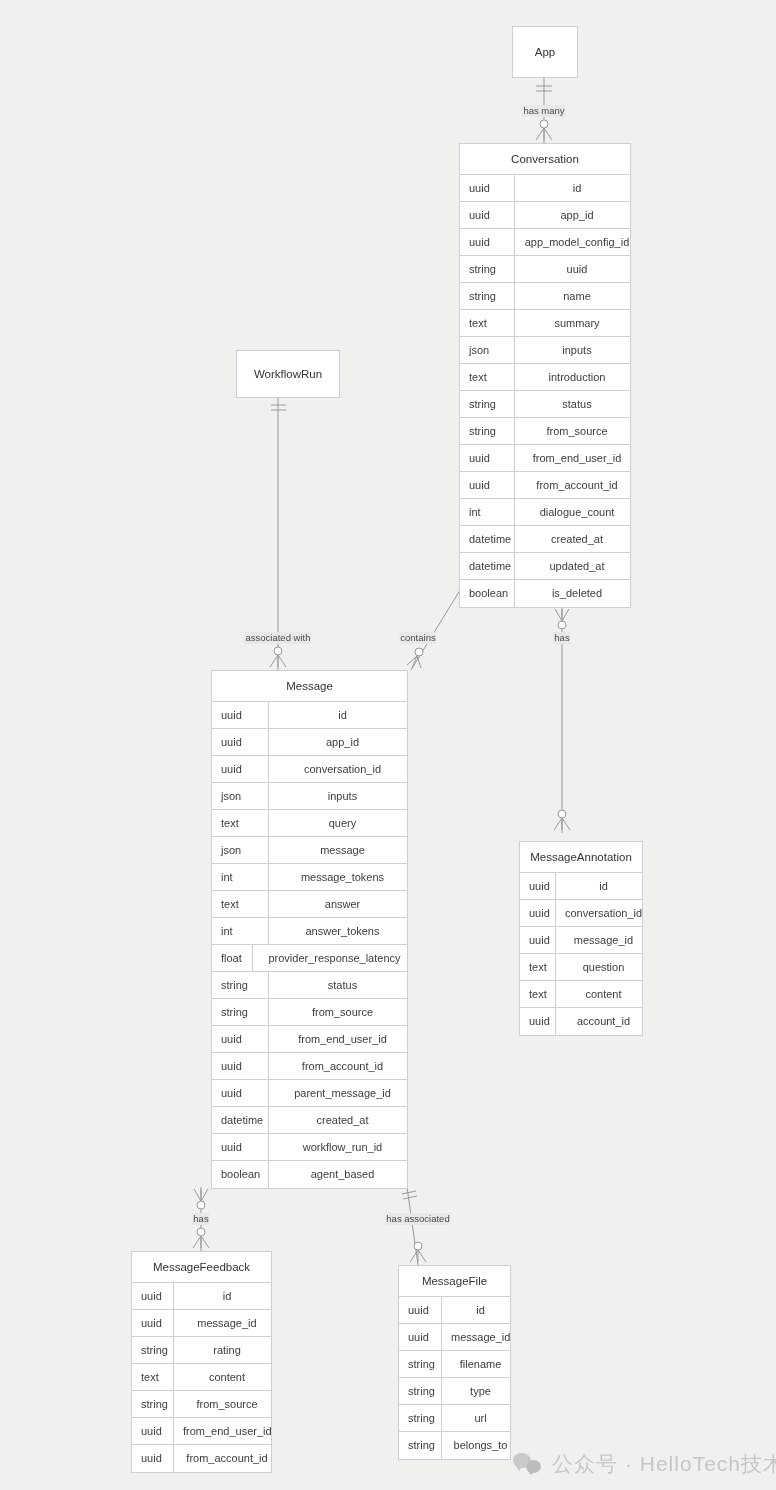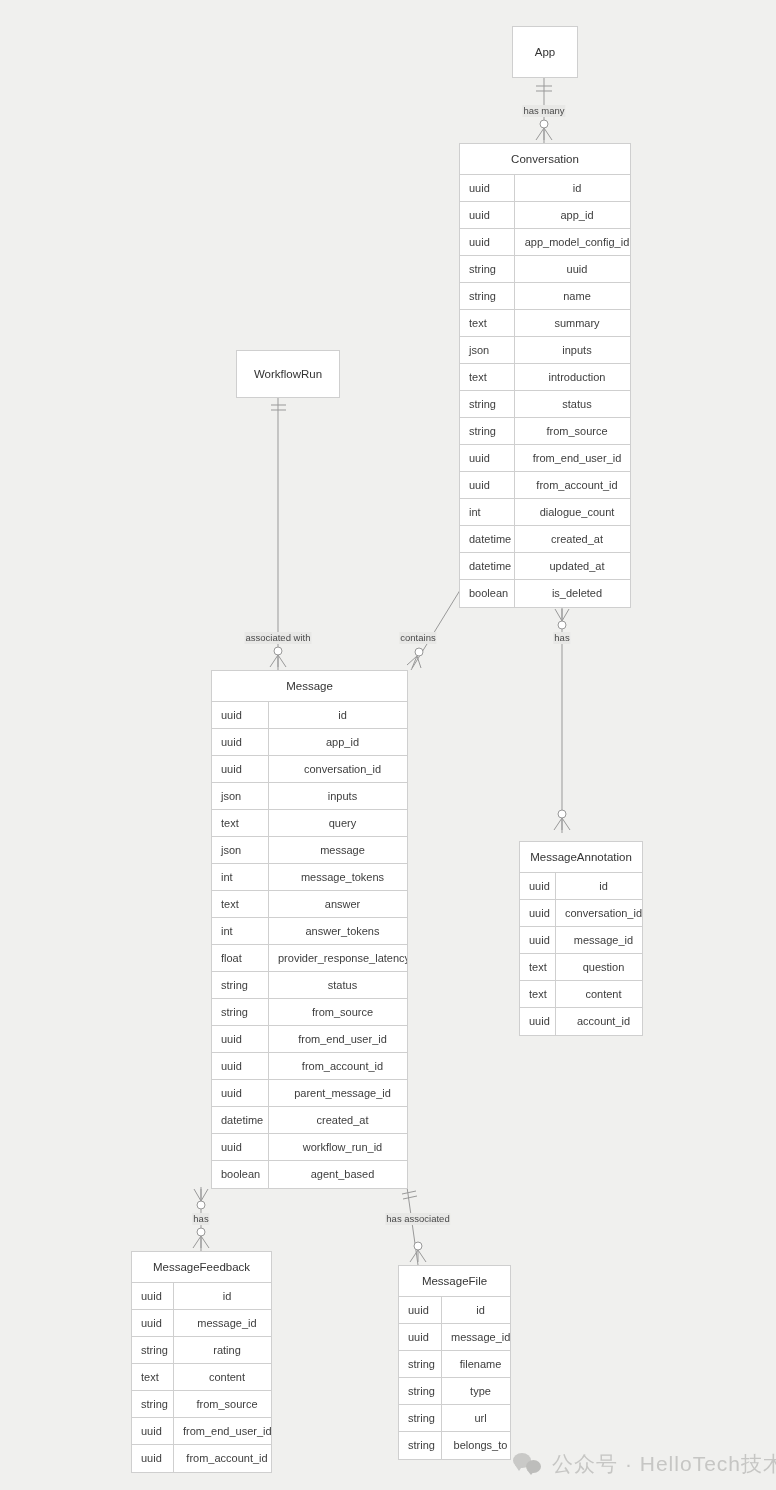--- a/index.html
+++ b/index.html
@@ -301,21 +301,21 @@
         </div>
       <div class="attr-row">
           <div class="attr-type" style="width:57px">text</div>
           <div class="attr-name">answer</div>
         </div>
       <div class="attr-row">
           <div class="attr-type" style="width:57px">int</div>
           <div class="attr-name">answer_tokens</div>
         </div>
       <div class="attr-row">
-          <div class="attr-type" style="width:57px">float</div>
+          <div class="attr-type" style="width:41px">float</div>
           <div class="attr-name">provider_response_latency</div>
         </div>
       <div class="attr-row">
           <div class="attr-type" style="width:57px">string</div>
           <div class="attr-name">status</div>
         </div>
       <div class="attr-row">
           <div class="attr-type" style="width:57px">string</div>
           <div class="attr-name">from_source</div>
         </div>

